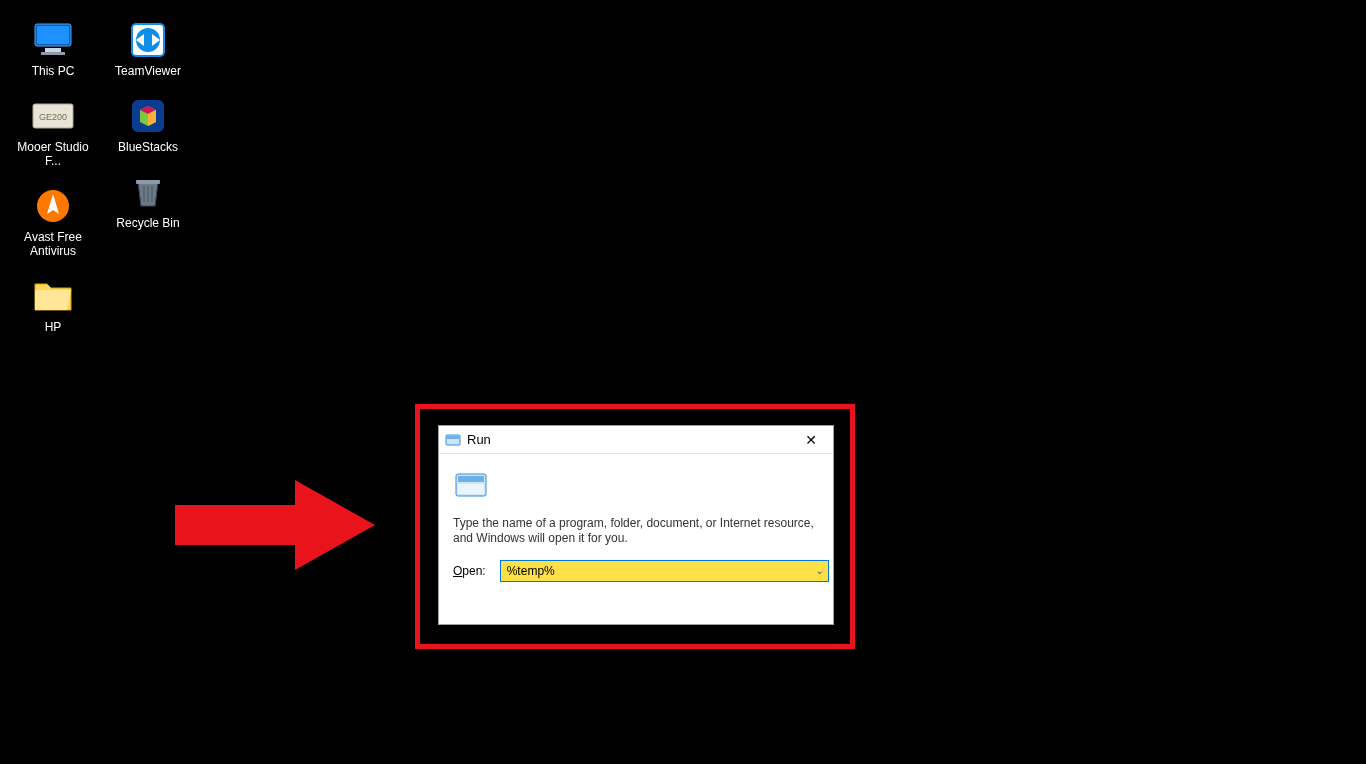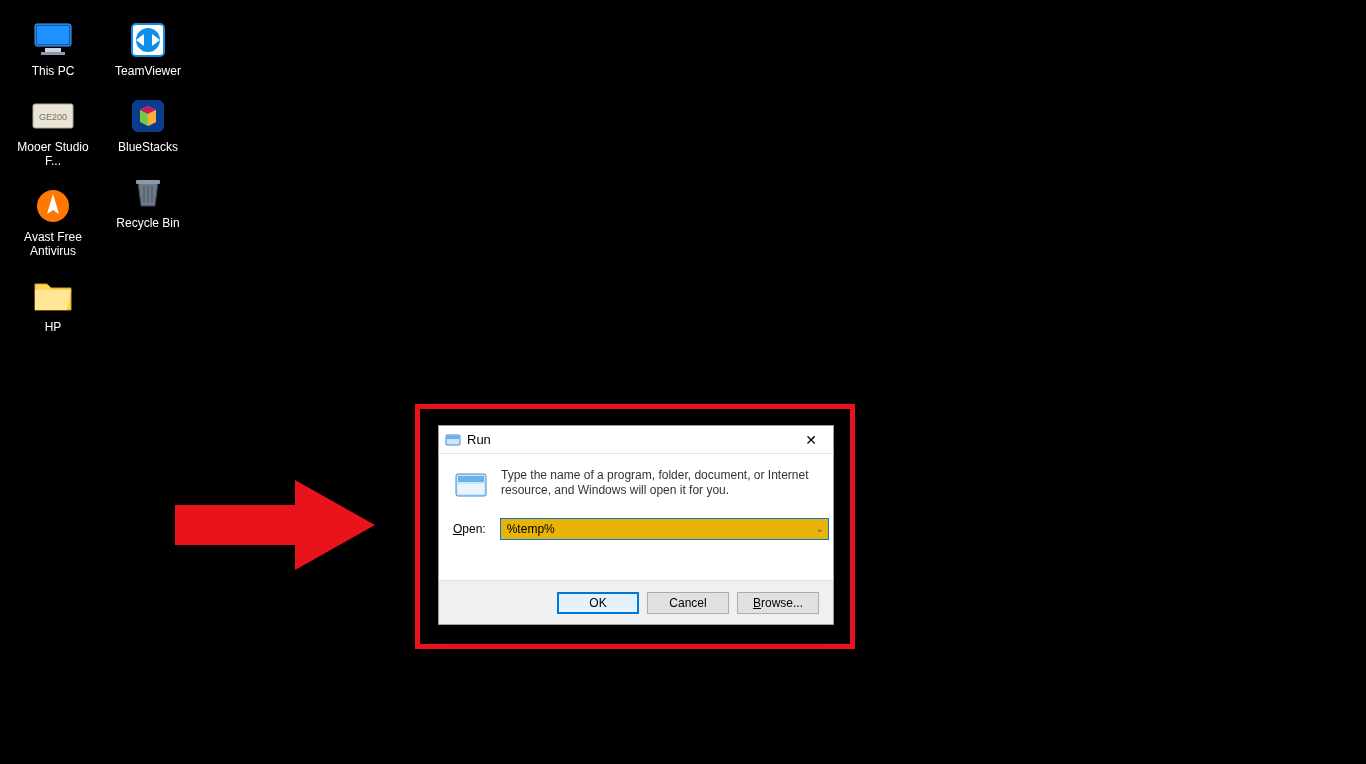--- a/index.html
+++ b/index.html
@@ -21,28 +21,28 @@
   
   .highlight-box { position: absolute; left: 415px; top: 404px; width: 440px; height: 245px; border: 5px solid #e8131b; background: #000; }
 
   
   .run-dialog { position: absolute; left: 438px; top: 425px; width: 396px; height: 200px; background: #fff; border: 1px solid #9f9f9f; box-shadow: 0 4px 16px rgba(0,0,0,0.3); font-size: 12px; color: #000; }
   .titlebar { height: 28px; background: #fff; display: flex; align-items: center; padding: 0 2px 0 6px; border-bottom: 1px solid #e5e5e5; }
   .titlebar .ticon { width: 16px; height: 16px; margin-right: 6px; }
   .titlebar .ttext { flex: 1; font-size: 13px; }
   .titlebar .close { width: 40px; height: 26px; display: flex; align-items: center; justify-content: center; cursor: pointer; font-size: 14px; }
 
-  .dialog-body { padding: 14px 14px 10px 14px; display: flex; gap: 12px; }
+  .dialog-body { padding: 14px 14px 10px 14px; display: flex; gap: 12px; flex-direction: column; }
   .run-icon { width: 36px; height: 36px; flex-shrink: 0; }
   .dialog-text { font-size: 12px; color: #333; line-height: 15px; }
 
   .open-row { padding: 4px 4px 10px 14px; display: flex; align-items: center; gap: 14px; }
   .open-label { font-size: 12px; text-decoration: underline; text-decoration-color: transparent; }
   .open-label .u { text-decoration: underline; }
-  .combo { flex: 1; height: 22px; border: 1px solid #0078d7; background: #eab308; display: flex; align-items: center; padding: 0 18px 0 6px; position: relative; font-size: 12px; }
+  .combo { flex: 1; height: 22px; border: 1px solid #0078d7; background: #fde047; display: flex; align-items: center; padding: 0 18px 0 6px; position: relative; font-size: 12px; }
   .combo .chev { position: absolute; right: 4px; top: 4px; font-size: 10px; color: #555; }
 
   .button-row { position: absolute; bottom: 0; left: 0; right: 0; height: 44px; background: #f0f0f0; border-top: 1px solid #dfdfdf; display: flex; align-items: center; justify-content: flex-end; gap: 8px; padding: 0 14px; }
   .btn { width: 82px; height: 22px; background: #e1e1e1; border: 1px solid #adadad; font-size: 12px; cursor: pointer; display: flex; align-items: center; justify-content: center; }
   .btn.default { border: 2px solid #0078d7; background: #e5f1fb; }
   .btn .u { text-decoration: underline; }
 
   
 </style>
 </head>
@@ -168,26 +168,15 @@
     </div>
 
     <div class="open-row">
       <div class="open-label"><span class="u">O</span>pen:</div>
       <div class="combo">
         <span>%temp%</span>
         <span class="chev">⌄</span>
       </div>
     </div>
 
-    <div class="button-row">
-      <div class="btn default">
-        <span>OK</span>
-      </div>
-      <div class="btn">
-        <span>Cancel</span>
-      </div>
-      <div class="btn">
-        <span><span class="u">B</span>rowse...</span>
-      </div>
-    </div>
   </div>
 
 </div>
 
 </body></html>

